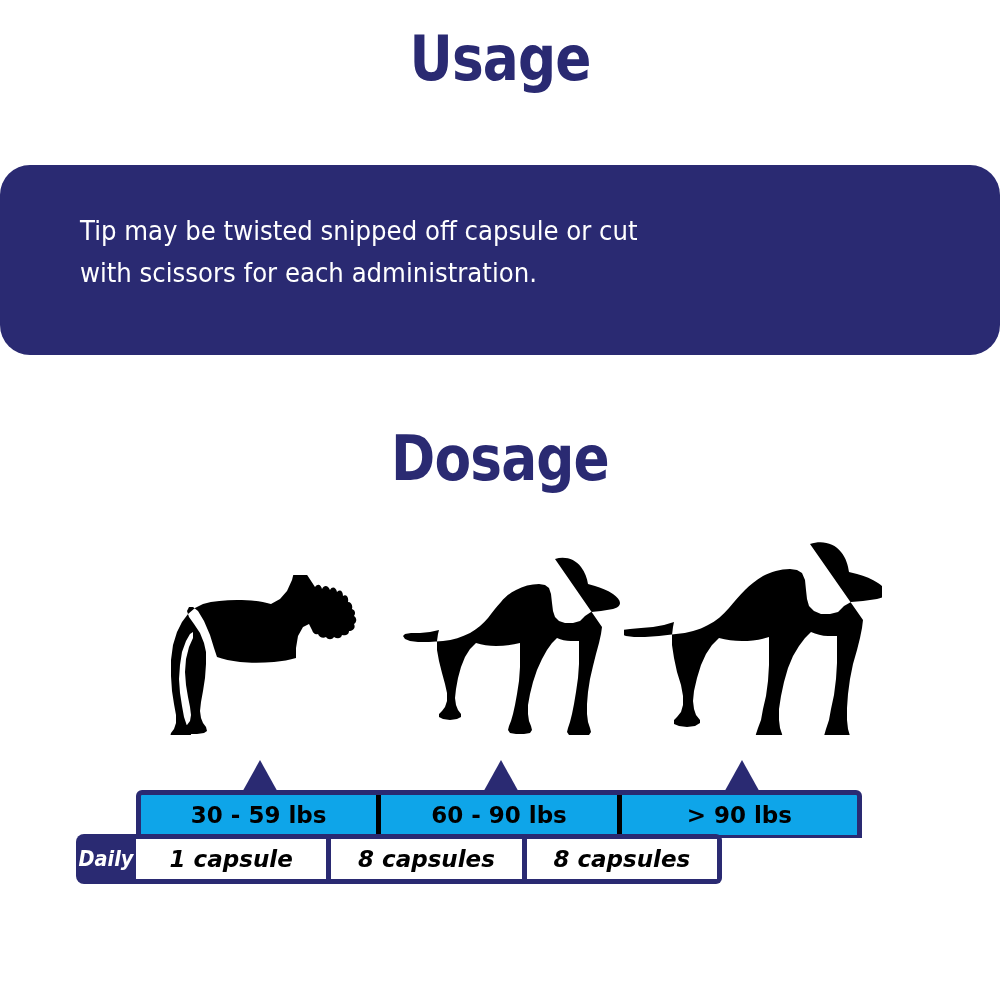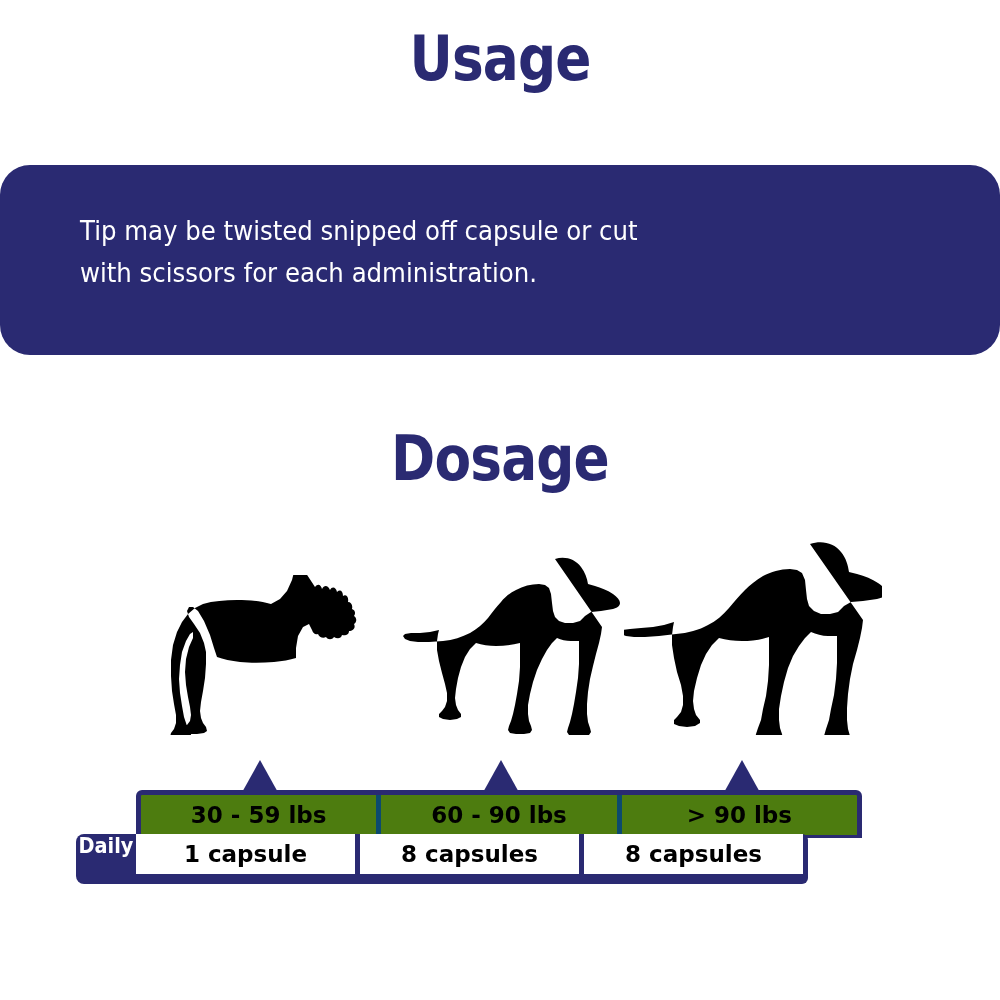--- a/index.html
+++ b/index.html
@@ -123,46 +123,48 @@
     left: 136px;
     top: 0;
     width: 726px;
     height: 48px;
     border: 5px solid #2a2a72;
     border-bottom: 3px solid #2a2a72;
     border-top-left-radius: 6px;
     border-top-right-radius: 6px;
     box-sizing: border-box;
     display: flex;
-    background: #4d7c0f;
+    background: #0ea5e9;
   }
   .weight-cell {
     flex: 1 1 0;
     display: flex;
     align-items: center;
     justify-content: center;
     color: #000000;
     font-family: "DejaVu Sans", sans-serif;
     font-weight: 700;
     font-size: 23px;
     box-sizing: border-box;
   }
-  .weight-cell + .weight-cell { border-left: 5px solid #0c4a6e; }
+  .weight-cell + .weight-cell { border-left: 5px solid #000000; }
 
   
   .daily-row {
     position: absolute;
     left: 76px;
     top: 44px;
-    width: 732px;
+    width: 646px;
     height: 50px;
     background: #2a2a72;
     border-radius: 8px 6px 6px 8px;
     box-sizing: border-box;
     display: flex;
+    align-items: center;
+    font-style: italic;
   }
   .daily-label {
     width: 60px;
     flex: 0 0 60px;
     text-align: center;
     color: #ffffff;
     font-family: "DejaVu Sans", sans-serif;
     font-weight: 700;
     font-size: 21px;
     transform: scaleX(0.92);

